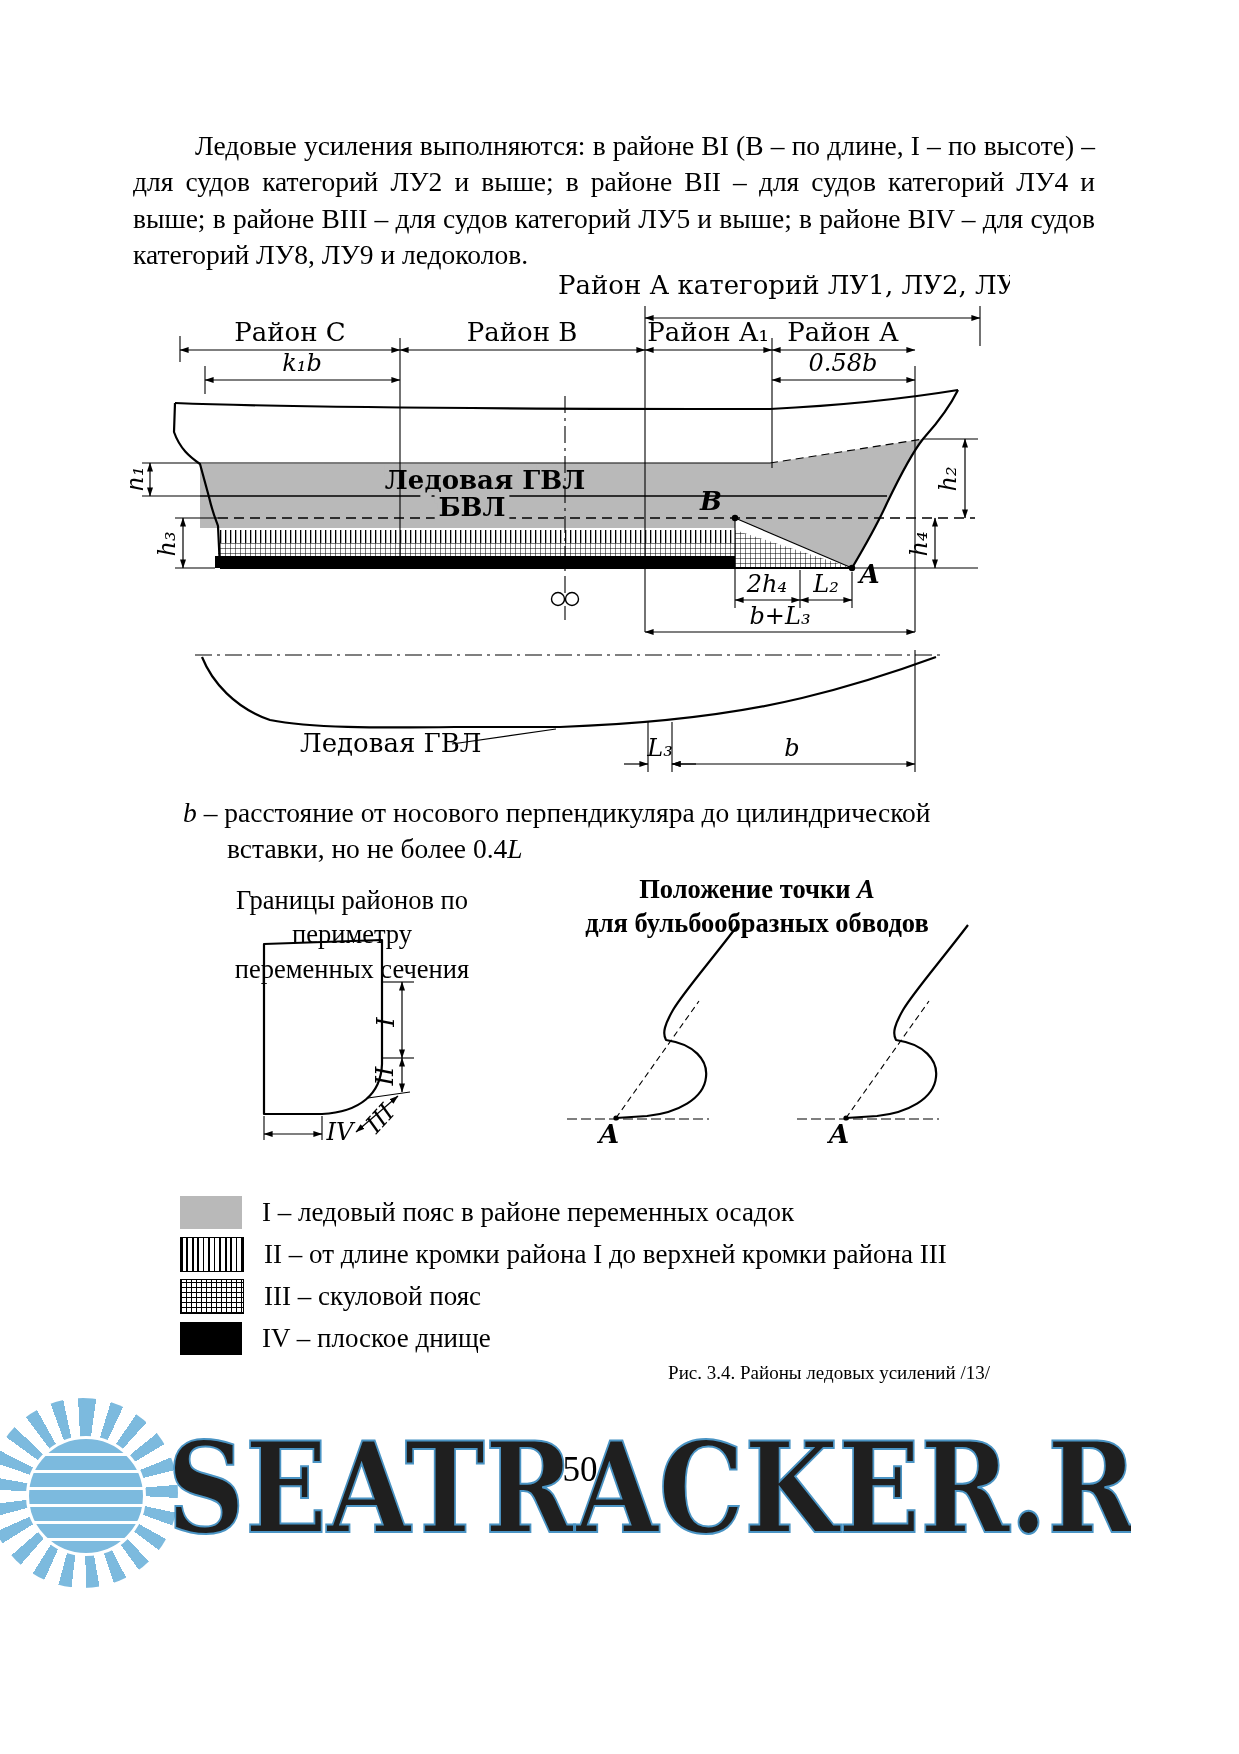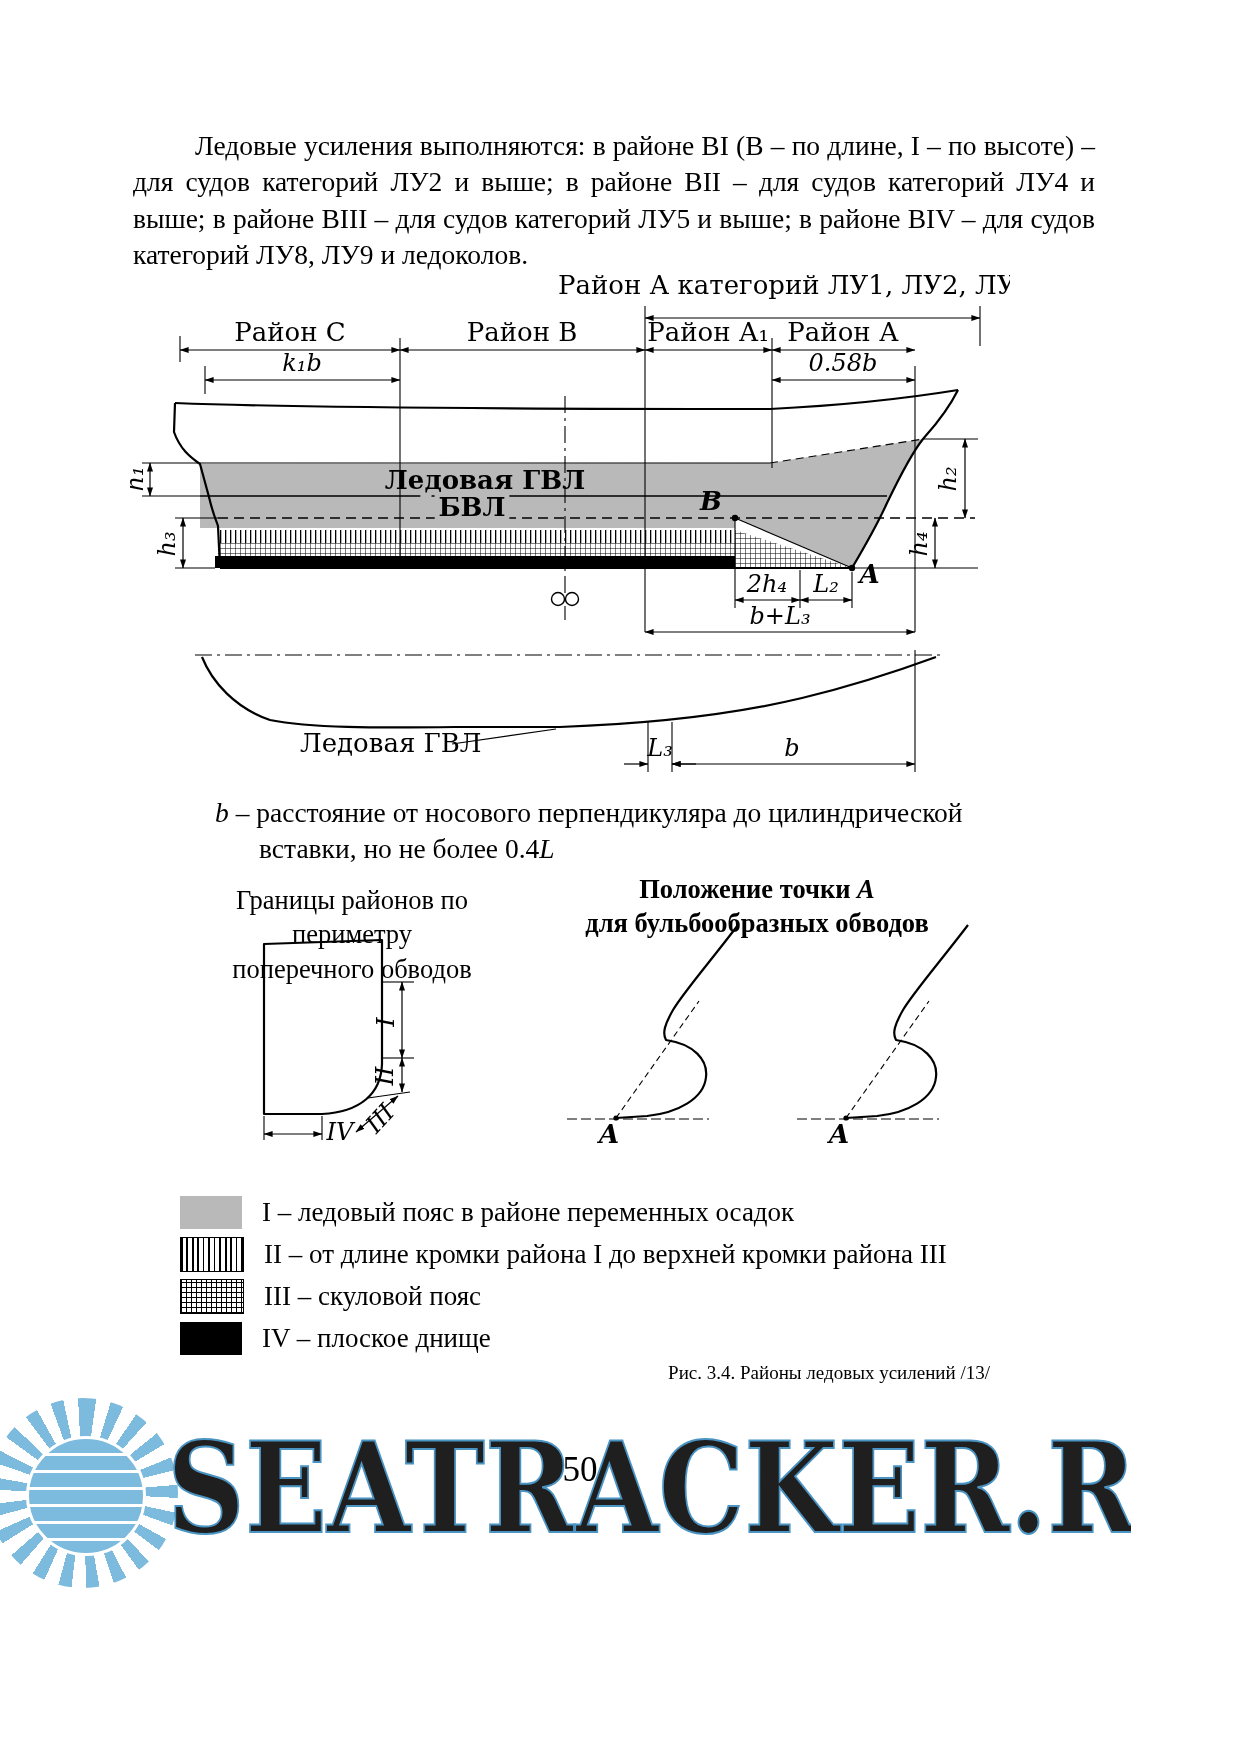--- a/index.html
+++ b/index.html
@@ -1,21 +1,21 @@
 <!DOCTYPE html>
 <html><head>
 <meta charset="utf-8">
 <style>
   html,body{margin:0;padding:0;background:#ffffff;}
   .page{position:relative;width:1131px;height:1754px;background:#fff;overflow:hidden;
         font-family:"Liberation Serif","DejaVu Serif",serif;color:#000;}
   .para{position:absolute;left:133px;top:128px;width:962px;font-size:27.5px;line-height:1.32;
         text-align:justify;text-indent:62px;}
   .bnote{position:absolute;left:183px;top:795px;width:800px;font-size:27.5px;line-height:1.3;
-         padding-left:44px;text-indent:-44px;margin-left:32px;}
+         padding-left:44px;text-indent:-44px;}
   .hleft{position:absolute;left:187px;top:872px;width:330px;text-align:center;font-size:26.5px;line-height:1.3;margin-top:11px;}
   .hright{position:absolute;left:552px;top:872px;width:410px;text-align:center;font-size:26.5px;line-height:1.3;font-weight:bold;}
   .it{font-style:italic;}
   .caption{position:absolute;left:130px;top:1362px;width:860px;text-align:right;font-size:19px;}
   .pagenum{position:absolute;left:0;top:1450px;width:1114px;text-align:center;font-size:35px;z-index:2;padding-left:23px;}
   .legend{position:absolute;left:180px;top:1166px;z-index:1;margin-top:28px;}
   .legend-row{display:flex;align-items:center;margin-bottom:6px;height:36px;}
   .swatch{width:62px;height:33px;margin-right:20px;flex:0 0 auto;}
   .sw-gray{background:#b9b9b9;}
   .sw-vhatch{border:1px solid #000;background:repeating-linear-gradient(90deg,#000 0 1.5px,#fff 1.5px 5.5px);}
@@ -200,21 +200,21 @@
       <line class="thin" x1="322" y1="476" x2="426" y2="461"></line>
     </g>
   </svg>
 
   <div class="bnote">
     <span class="it">b</span><span> – расстояние от носового перпендикуляра до цилиндрической вставки, но не более 0.4</span><span class="it">L</span>
   </div>
 
   <div class="hleft">
     <div>Границы районов по периметру</div>
-    <div>поперечного обводов</div>
+    <div>переменных сечения</div>
   </div>
   <div class="hright">
     <div><span>Положение точки </span><span class="it">А</span></div>
     <div>для бульбообразных обводов</div>
   </div>
 
   <svg class="fig-cross" width="210" height="245" viewBox="0 0 210 245">
     <path class="hull" d="M12,18 L130,14 L130,138 C129,168 108,186 70,188 L12,188 Z"></path>
     <line class="thin" x1="130" y1="56" x2="162" y2="56"></line>
     <line class="thin" x1="130" y1="132" x2="162" y2="132"></line>

